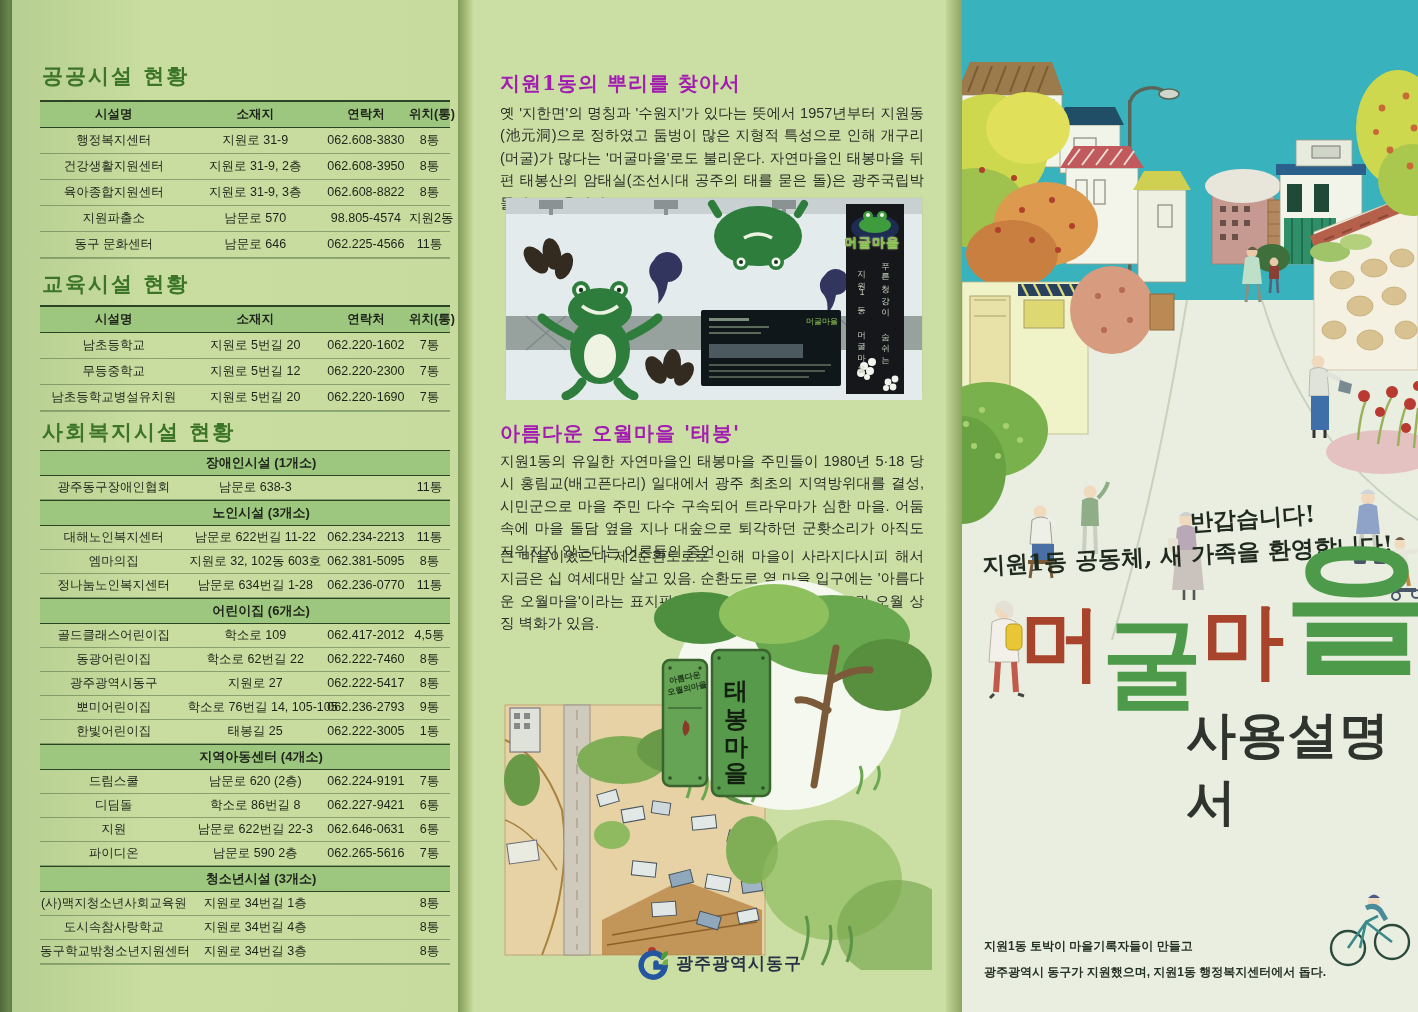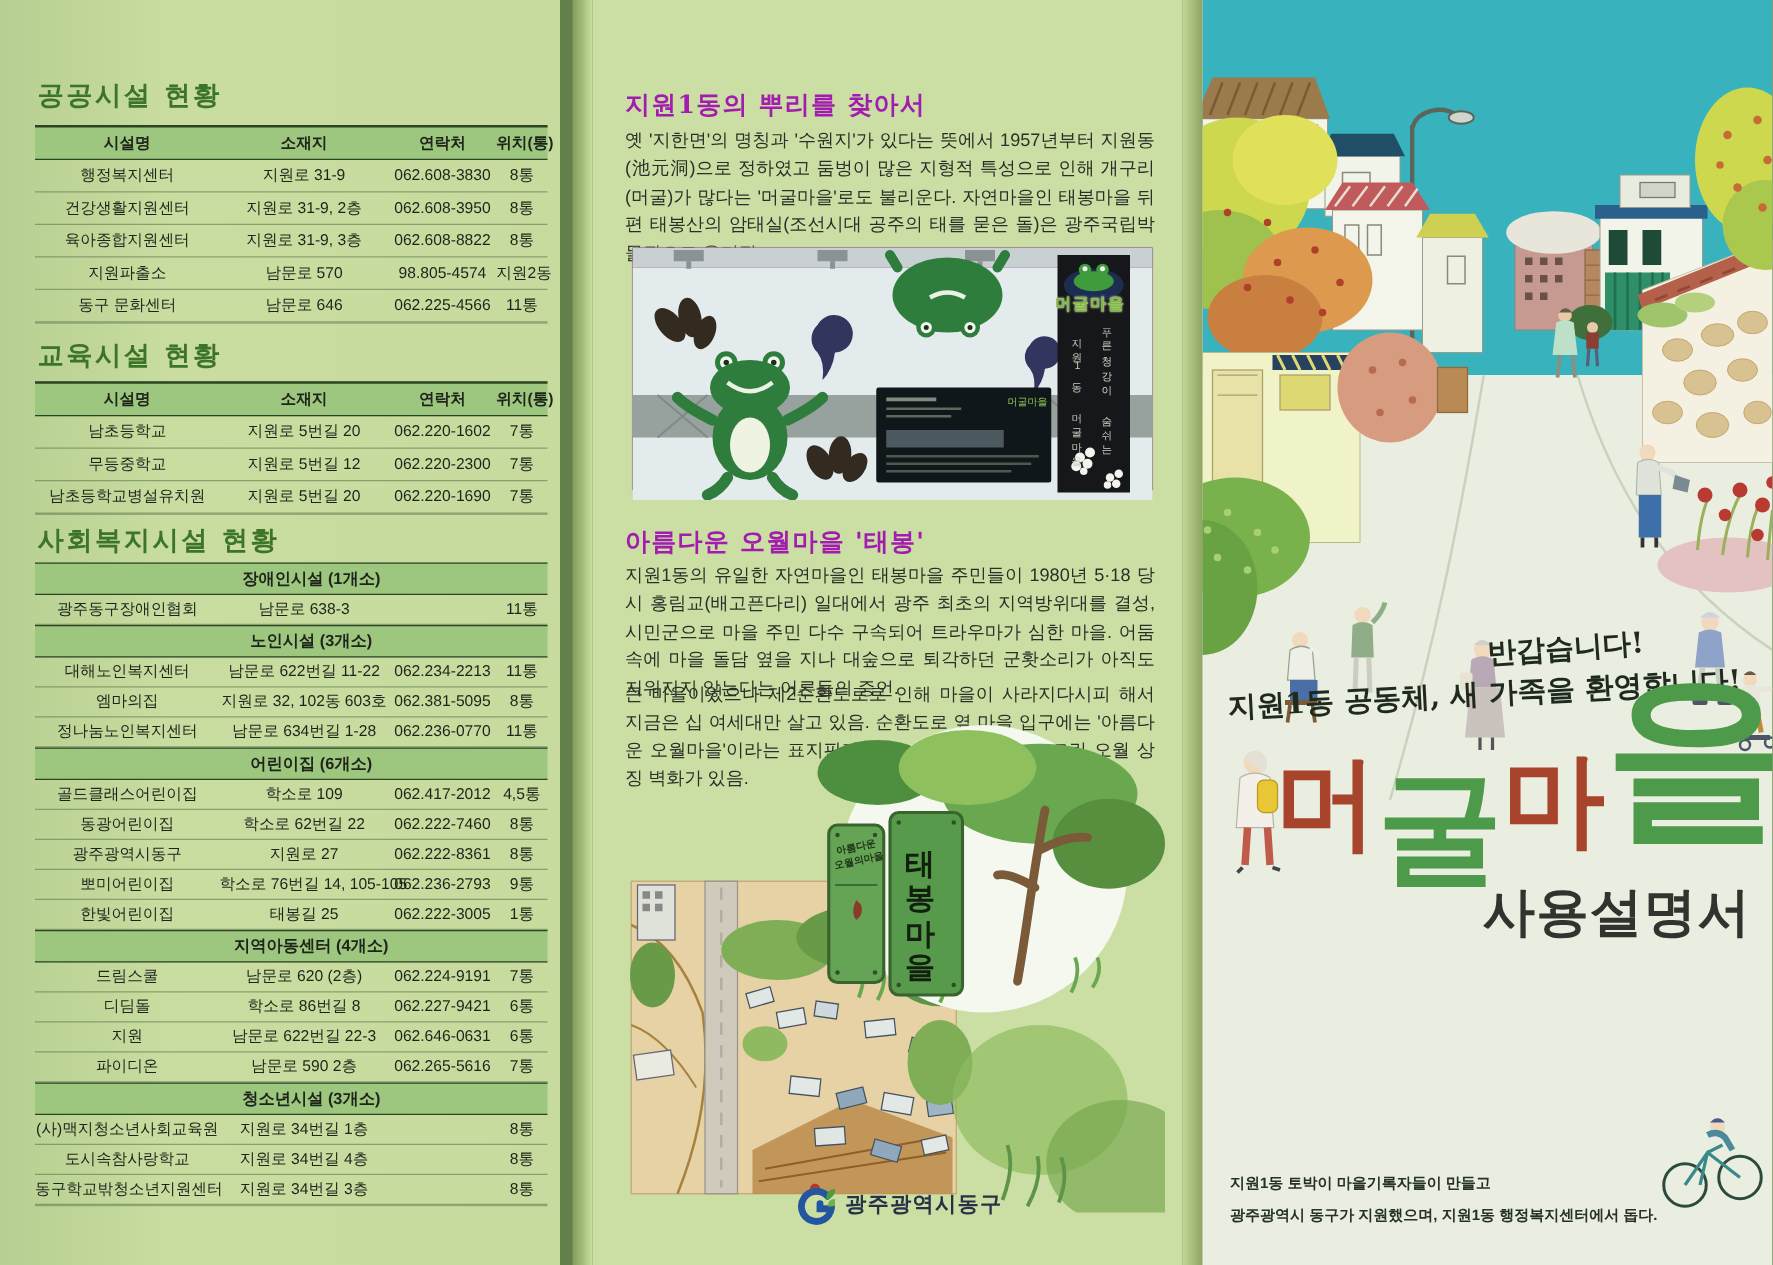--- a/index.html
+++ b/index.html
@@ -4,21 +4,21 @@
 <style>
   html,body{margin:0;padding:0;}
   body{width:1418px;height:1012px;overflow:hidden;background:#64804a;
        font-family:"Liberation Sans",sans-serif;}
   .sheet{position:relative;width:1418px;height:1012px;}
 
   
   .edge-left{position:absolute;left:0;top:0;width:10px;height:1012px;
     background:linear-gradient(90deg,#50683a,#6d8a4c);}
   .panel{position:absolute;top:0;height:1012px;}
-  .panel-left{left:0;width:448px;background:linear-gradient(90deg,#b7cf92,#c8dd9f 30%,#c6db9d);}
+  .panel-left{left:12px;width:448px;background:linear-gradient(90deg,#b7cf92,#c8dd9f 30%,#c6db9d);}
   .fold1{position:absolute;left:458px;top:0;width:16px;height:1012px;
     background:linear-gradient(90deg,#839c5b,#a9c07c 55%,#cadfa3);}
   .panel-mid{left:474px;width:472px;background:#cbdfa4;}
   .fold2{position:absolute;left:946px;top:0;width:16px;height:1012px;
     background:linear-gradient(90deg,#c3d898,#8da463);}
   .panel-right{left:962px;width:456px;background:#eaeee1;}
 
   
   .sec-title{position:absolute;left:30px;font-family:"DejaVu Serif",serif;
     font-weight:bold;font-size:21px;letter-spacing:2px;color:#3c7428;}
@@ -33,21 +33,21 @@
   .tgroup{height:24px;line-height:24px;background:#9dc67e;text-align:center;
     font-weight:bold;font-size:13px;border-top:1.5px solid #2c4424;
     border-bottom:1.5px solid #2c4424;padding-left:32px;}
 
   
   .mid-title{position:absolute;left:26px;font-family:"DejaVu Serif",serif;
     font-weight:bold;font-size:20px;letter-spacing:1px;color:#a21caf;}
   .mid-body{position:absolute;left:26px;width:424px;font-size:14.5px;
     line-height:1.55;color:#2b2f27;text-align:justify;}
   .photo{position:absolute;left:32px;top:198px;width:416px;height:194px;
-    background:#701a75;box-shadow:0 0 0 1px #b5c59455;}
+    background:#6d28d9;box-shadow:0 0 0 1px #b5c59455;}
   .photo .ov{position:absolute;}
   .vtext{writing-mode:vertical-rl;text-orientation:upright;}
   .banner-title{left:334px;top:36px;width:64px;text-align:center;font-size:13px;
     font-weight:bold;color:#79bb40;text-shadow:0 0 2px #f2ecc7,0 0 1px #f2ecc7;letter-spacing:1px;}
   .banner-v{font-size:8.5px;color:#c8d2be;letter-spacing:3px;height:120px;}
   .bv1{left:374px;top:58px;}
   .bv2{left:350px;top:66px;}
   .board-label{left:300px;top:118px;font-size:8px;color:#8fc457;}
   .artwork{position:absolute;left:28px;top:580px;width:430px;height:390px;}
   .sign-left-text{position:absolute;left:158px;top:92px;width:52px;font-size:8px;
@@ -64,21 +64,21 @@
   .greet2{position:absolute;left:20px;top:541px;width:360px;font-size:23px;font-weight:bold;
     color:#1f2a1f;transform:rotate(-3deg);font-family:"DejaVu Serif",serif;white-space:nowrap;}
   .cover-title{position:absolute;left:58px;top:560px;width:370px;height:210px;
     display:flex;align-items:flex-start;}
   .tchar{display:inline-block;font-weight:900;line-height:1;
     font-family:"Liberation Sans",sans-serif;}
   .tchar.t0{font-size:82px;transform:translateY(42px);}
   .tchar.t1{font-size:100px;transform:translateY(52px);}
   .tchar.t2{font-size:82px;transform:translateY(40px);}
   .tchar.t3{font-size:146px;transform:translateY(-28px);}
-  .cover-sub{position:absolute;left:224px;top:702px;font-size:42px;font-weight:800;
+  .cover-sub{position:absolute;left:224px;top:702px;font-size:50px;font-weight:800;
     letter-spacing:1px;color:#30342e;}
   .cover-foot{position:absolute;left:22px;font-size:12px;font-weight:bold;color:#243224;}
   .cf1{top:938px;} .cf2{top:964px;}
 </style>
 </head>
 <body>
 
 <div class="sheet">
 
   <div class="edge-left"></div>
@@ -189,21 +189,21 @@
         </div>
         <div class="trow">
           <div class="tcell c0">동광어린이집</div>
           <div class="tcell c1">학소로 62번길 22</div>
           <div class="tcell c2">062.222-7460</div>
           <div class="tcell c3">8통</div>
         </div>
         <div class="trow">
           <div class="tcell c0">광주광역시동구</div>
           <div class="tcell c1">지원로 27</div>
-          <div class="tcell c2">062.222-8361</div>
+          <div class="tcell c2">062.222-5417</div>
           <div class="tcell c3">8통</div>
         </div>
         <div class="trow">
           <div class="tcell c0">뽀미어린이집</div>
           <div class="tcell c1">학소로 76번길 14, 105-105</div>
           <div class="tcell c2">062.236-2793</div>
           <div class="tcell c3">9통</div>
         </div>
         <div class="trow">
           <div class="tcell c0">한빛어린이집</div>

